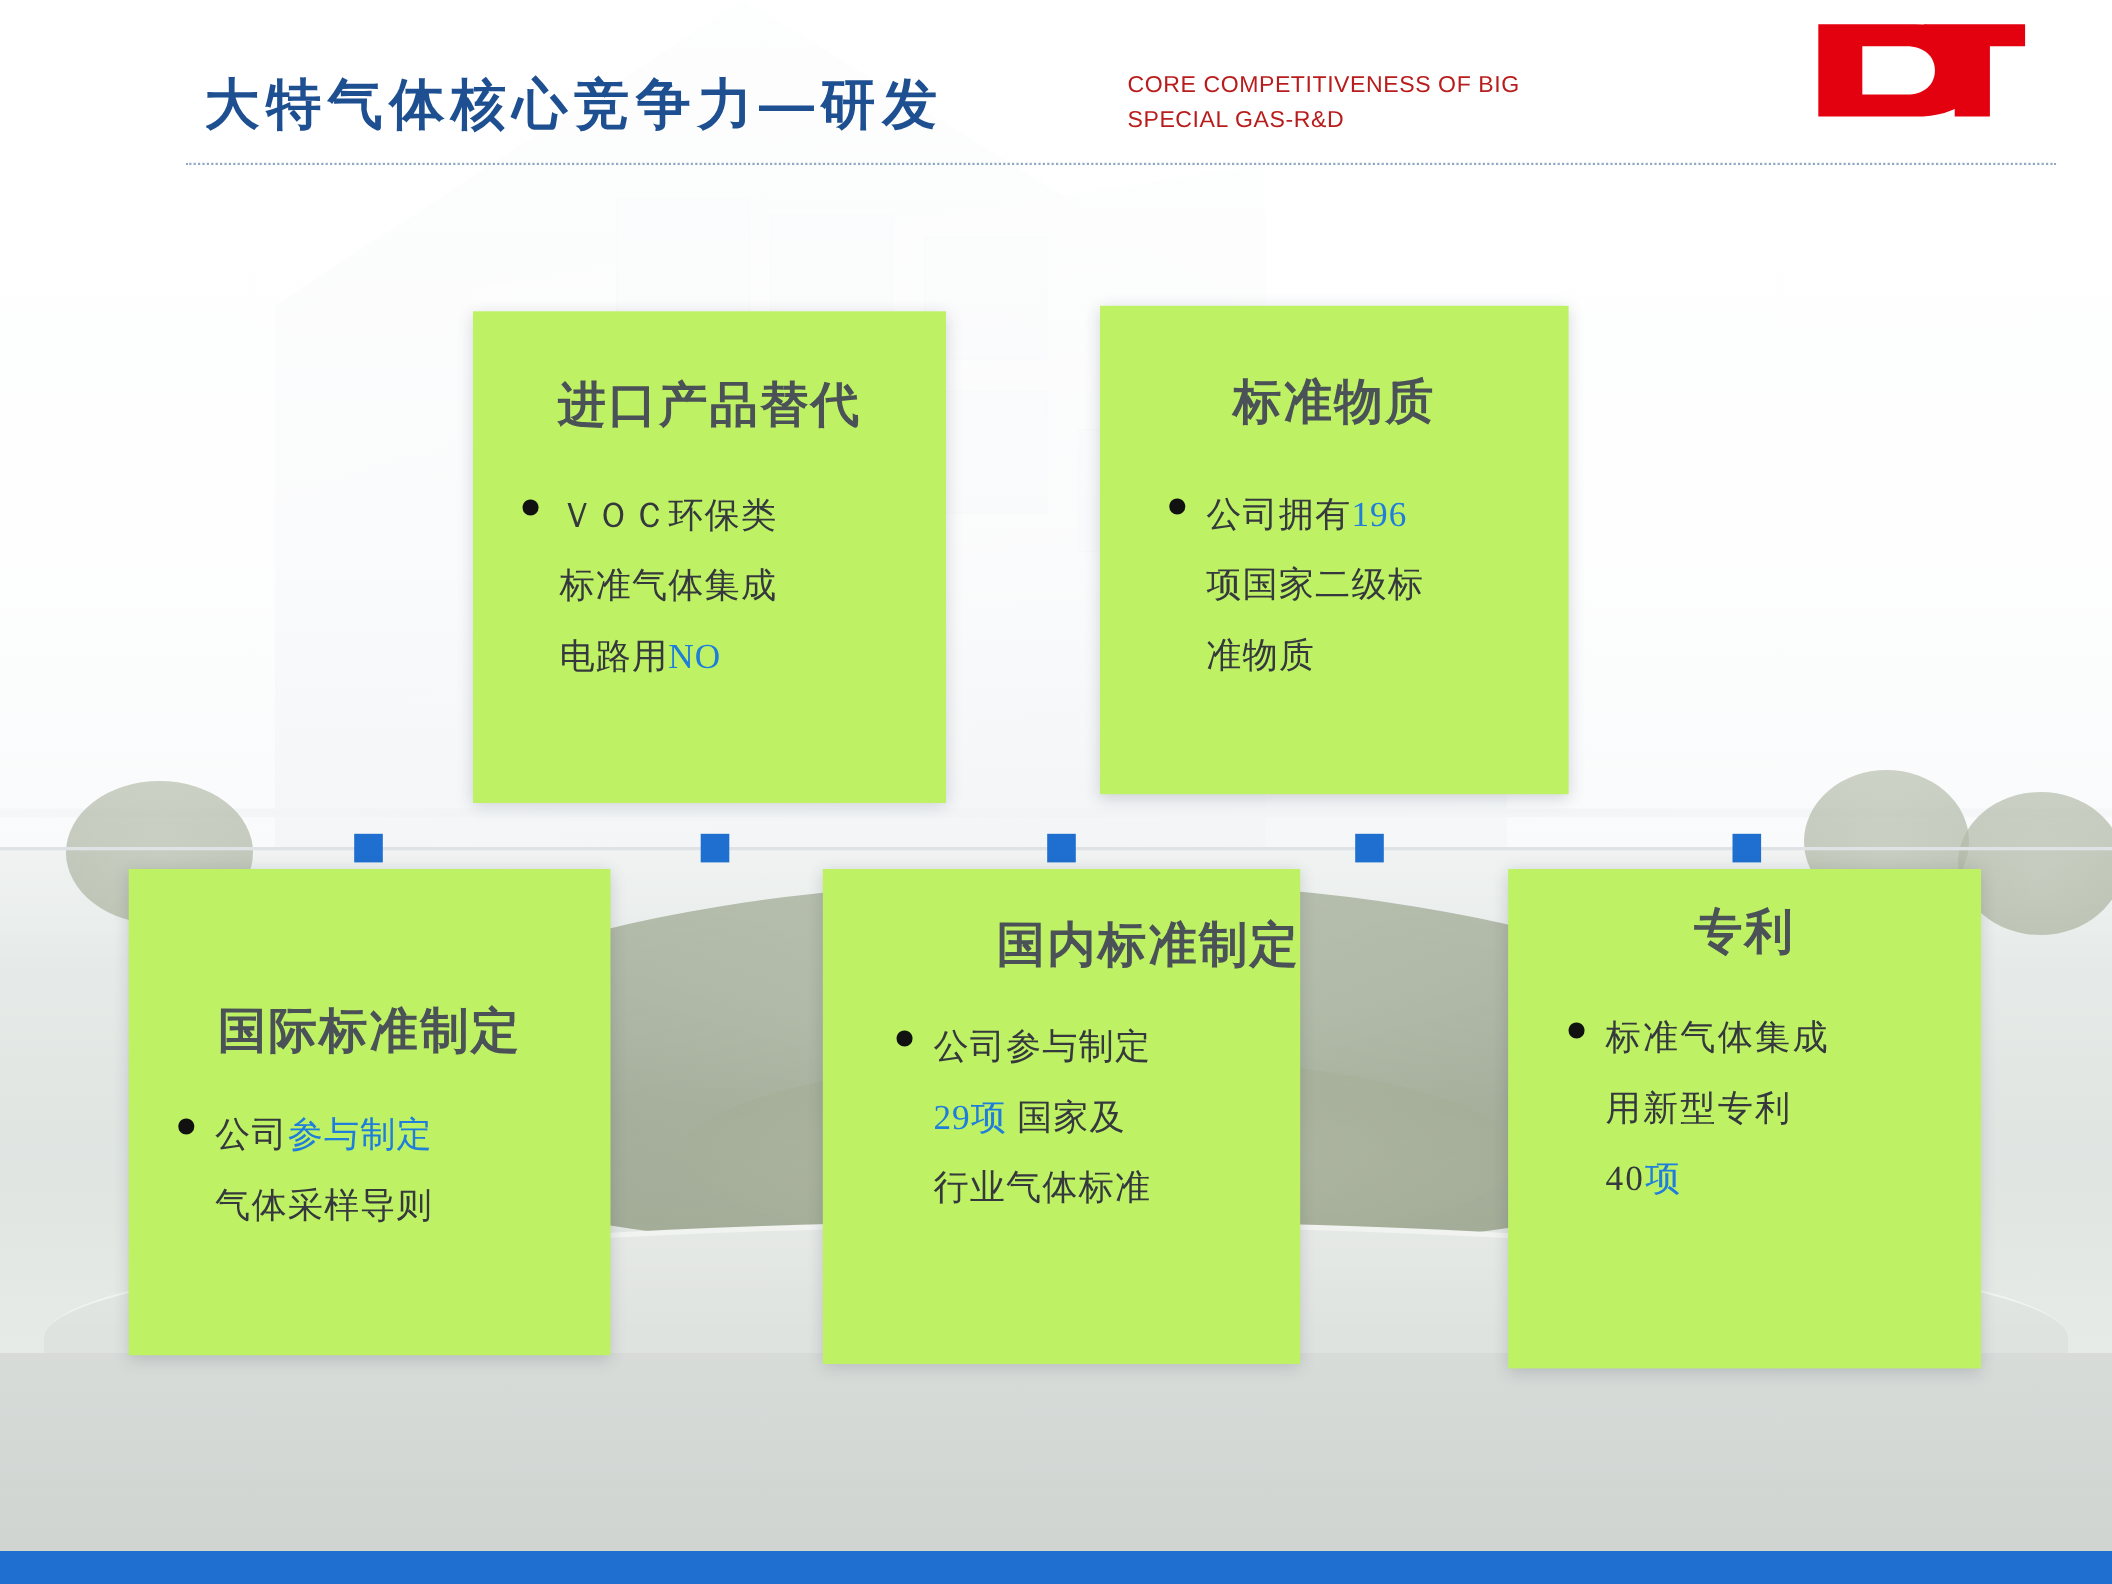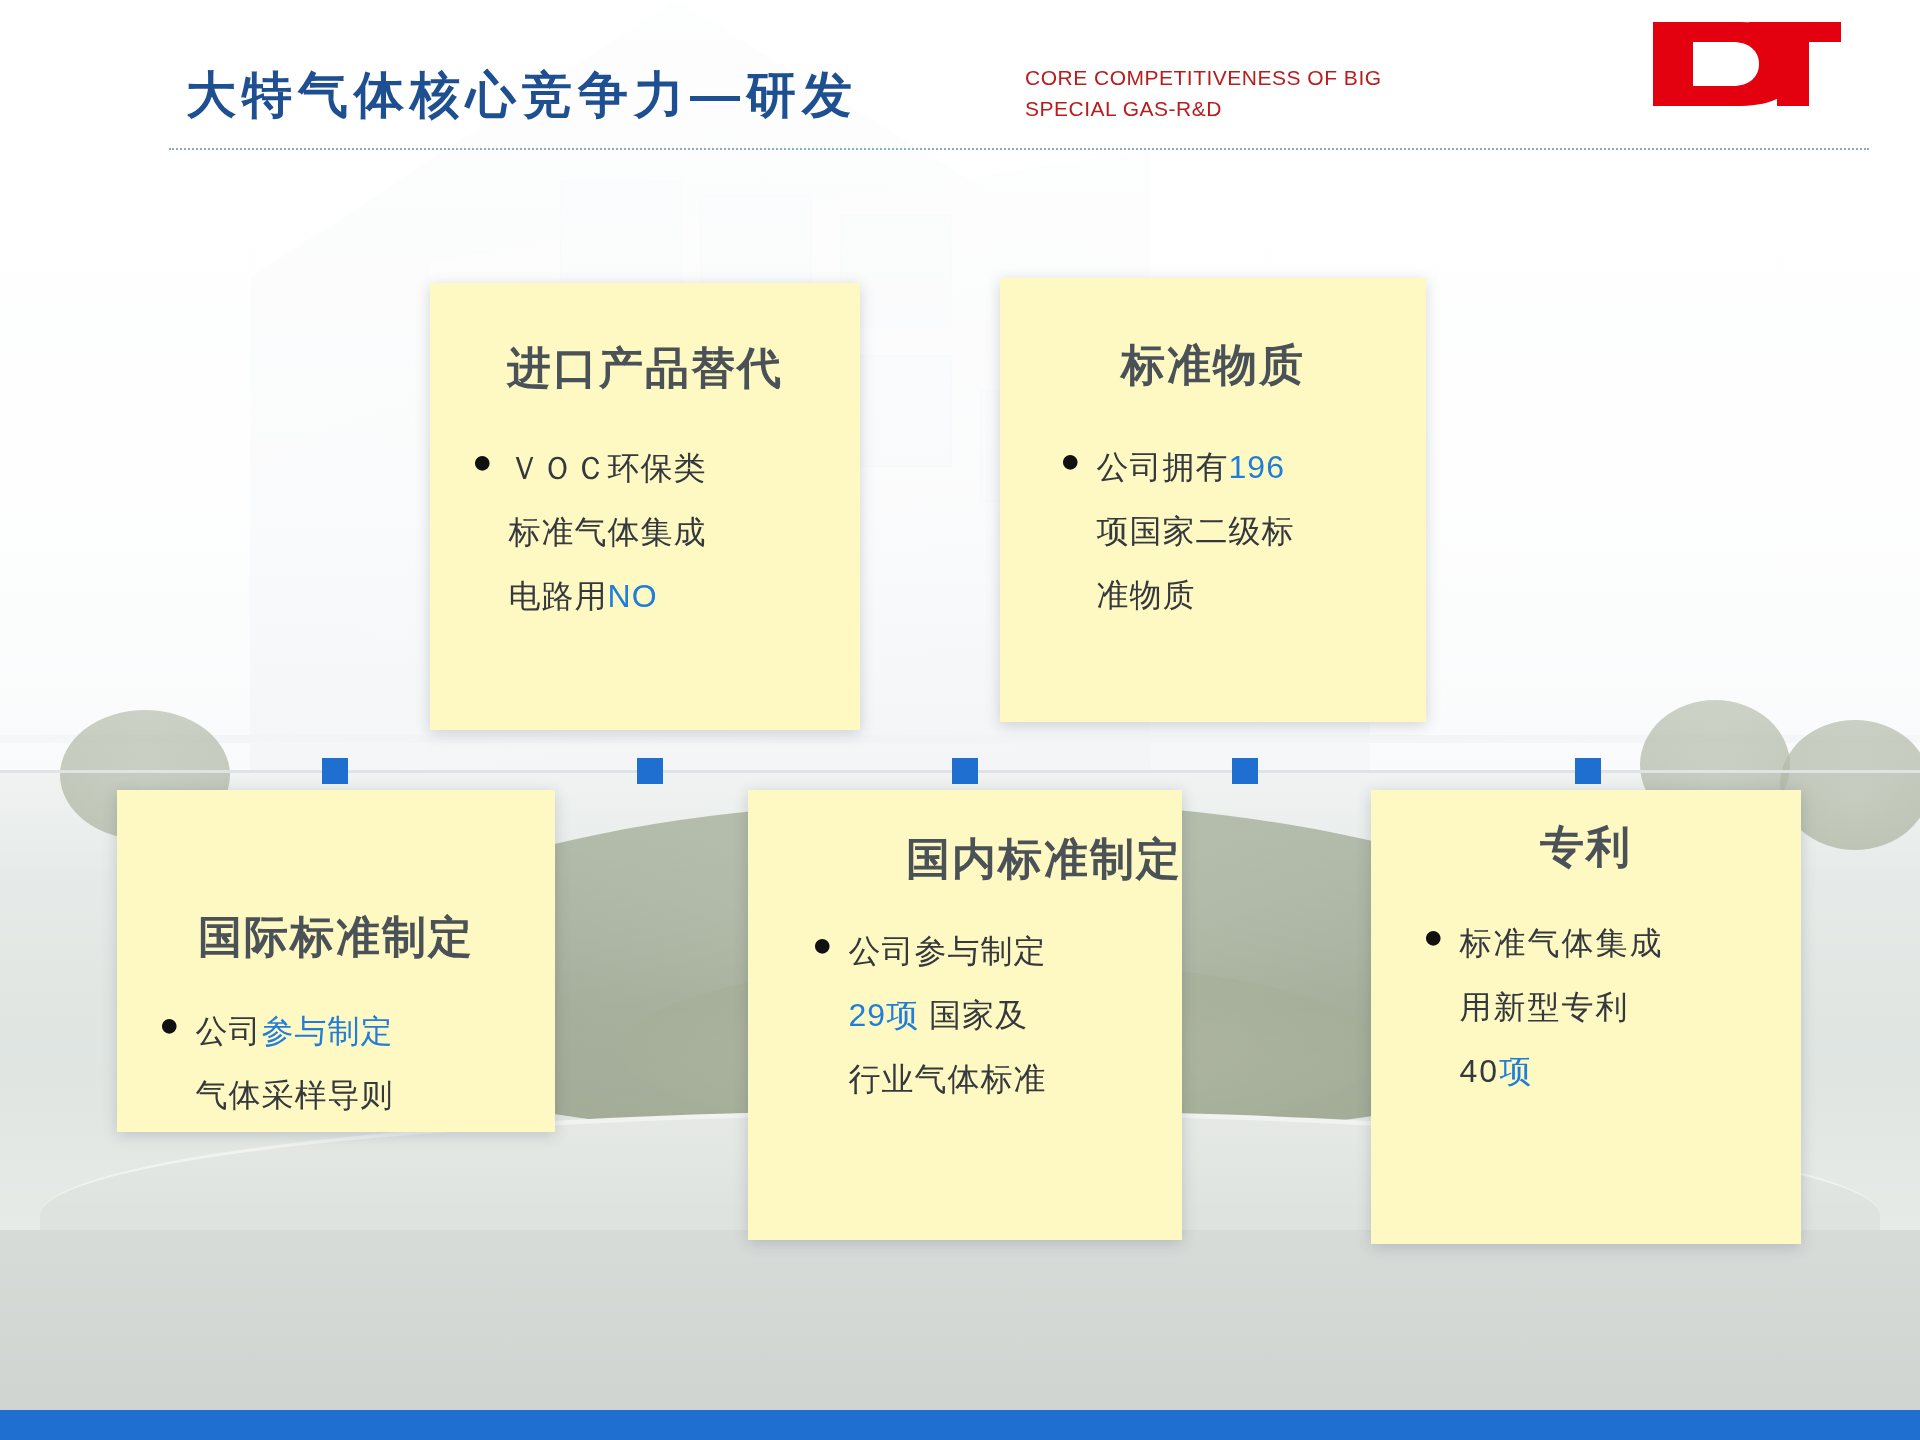--- a/index.html
+++ b/index.html
@@ -143,25 +143,26 @@
     position: absolute;
     width: 26px; height: 26px;
     background: #1f6fd0;
     top: 758px;
     z-index: 6;
   }
 
   
   .card {
     position: absolute;
-    background: #fef9c3;
+    background: #bef264;
     box-shadow: 0 3px 14px rgba(40,55,70,.20);
     z-index: 7;
     box-sizing: border-box;
     padding: 0;
+    font-family: Liberation Serif, serif;
   }
   .card-title {
     text-align: center;
     font-size: 44px;
     font-weight: bold;
     color: #4a5157;
     letter-spacing: 2px;
   }
   .bullet-row {
     display: flex;
@@ -186,21 +187,21 @@
   #card-import   { left: 430px;  top: 283px;  width: 430px;  height: 447px; }
   #card-import .card-title { margin-top: 56px; }
   #card-import .body { margin: 38px 0 0 42px; }
   #card-import .bullet-text { width: 300px; }
 
   #card-standard { left: 1000px; top: 278px;  width: 426px;  height: 444px; }
   #card-standard .card-title { margin-top: 58px; }
   #card-standard .body { margin: 40px 0 0 60px; }
   #card-standard .bullet-text { width: 270px; }
 
-  #card-intl     { left: 117px;  top: 790px;  width: 438px;  height: 342px; }
+  #card-intl     { left: 117px;  top: 790px;  width: 438px;  height: 442px; }
   #card-intl .card-title { margin-top: 118px; }
   #card-intl .body { margin: 32px 0 0 42px; }
   #card-intl .bullet-text { width: 290px; }
 
   #card-domestic { left: 748px;  top: 790px;  width: 434px;  height: 450px; }
   #card-domestic .card-title { margin-top: 40px; text-align: right; }
   #card-domestic .body { margin: 30px 0 0 64px; }
   #card-domestic .bullet-text { width: 270px; }
 
   #card-patent   { left: 1371px; top: 790px;  width: 430px;  height: 454px; }

